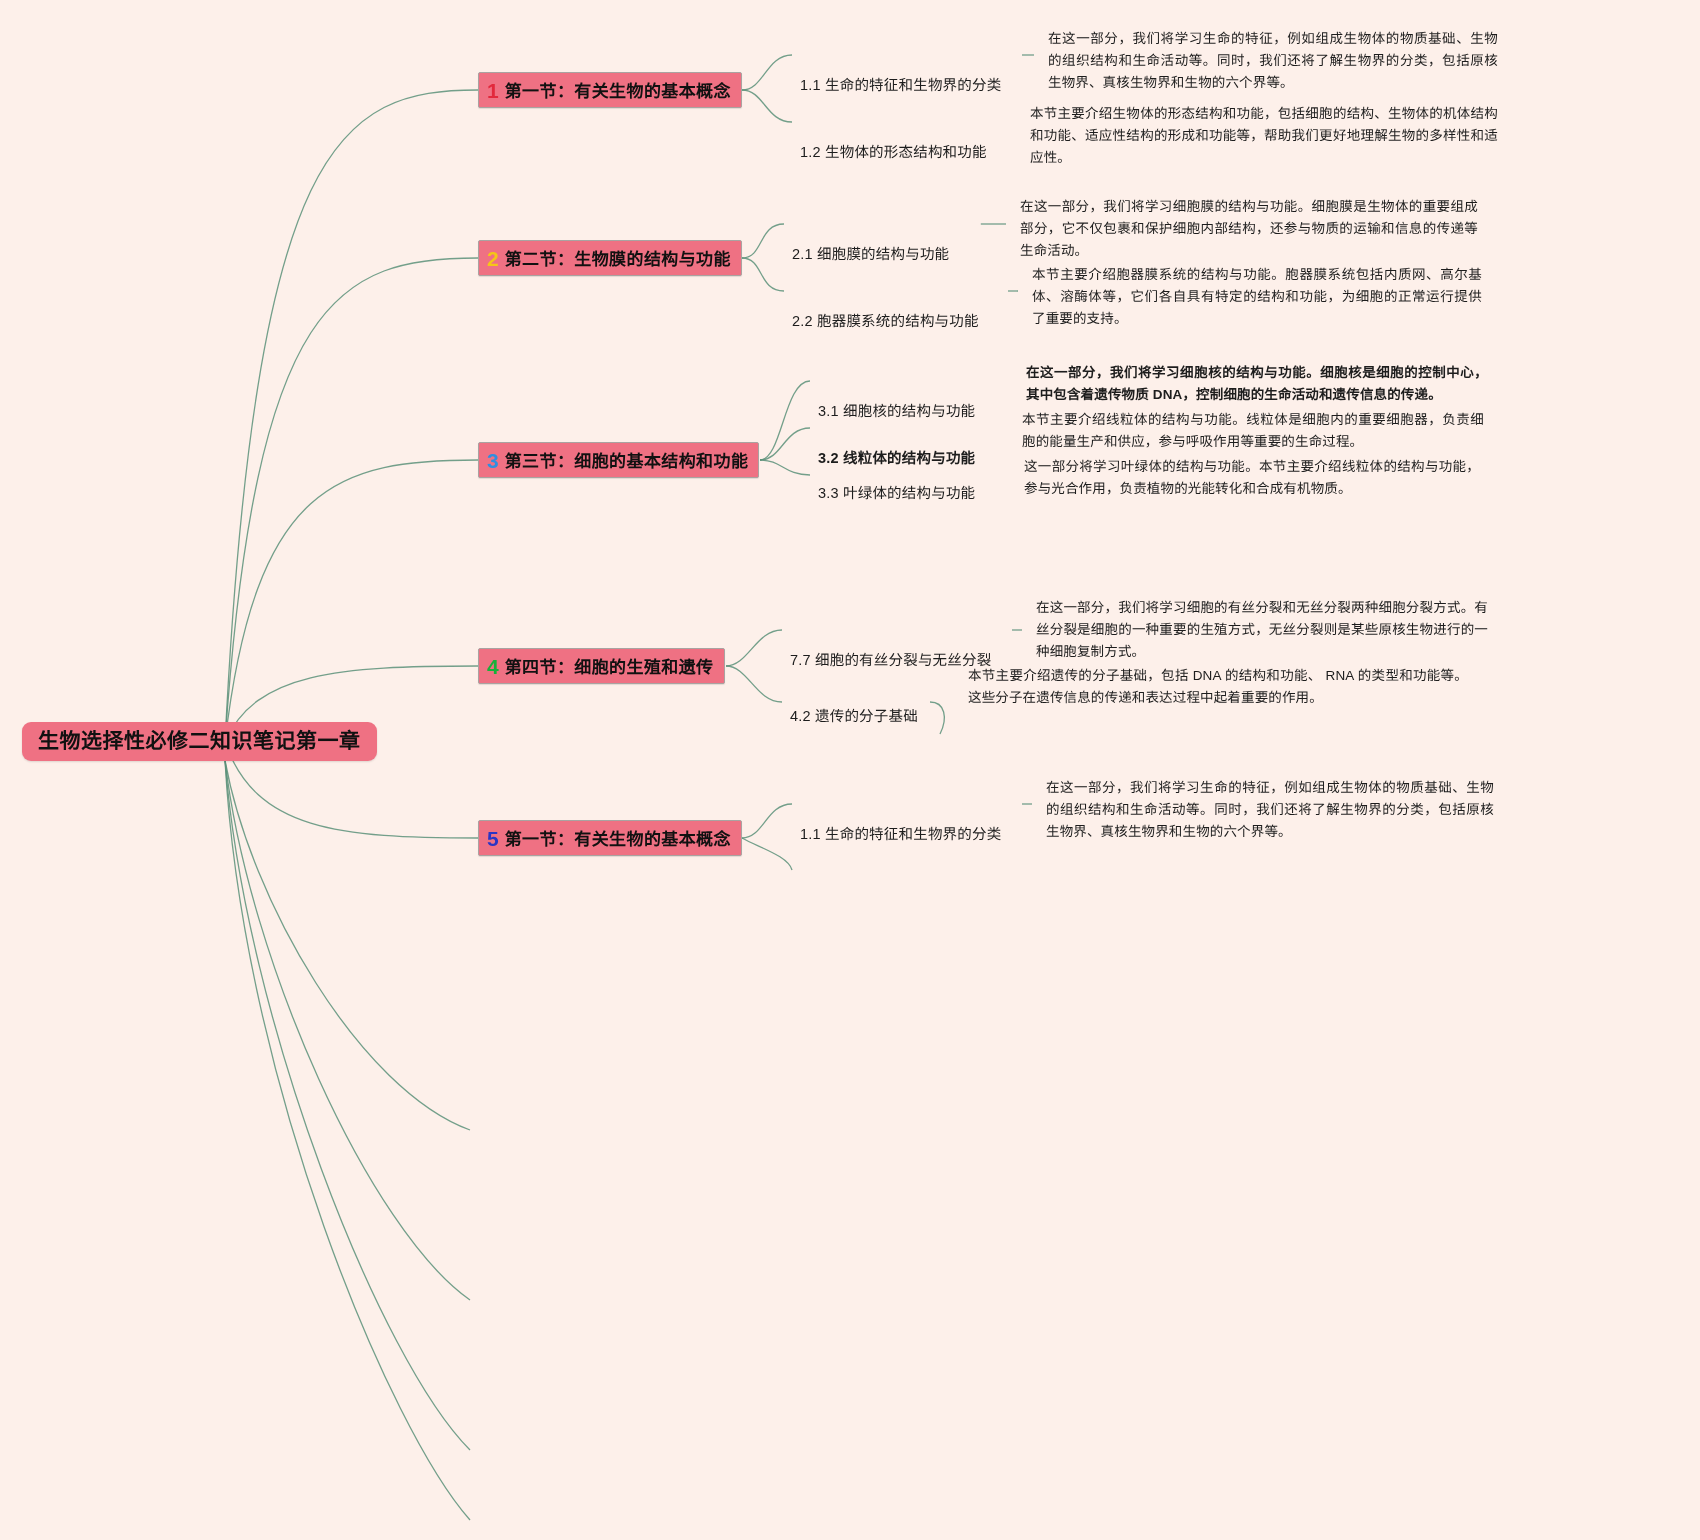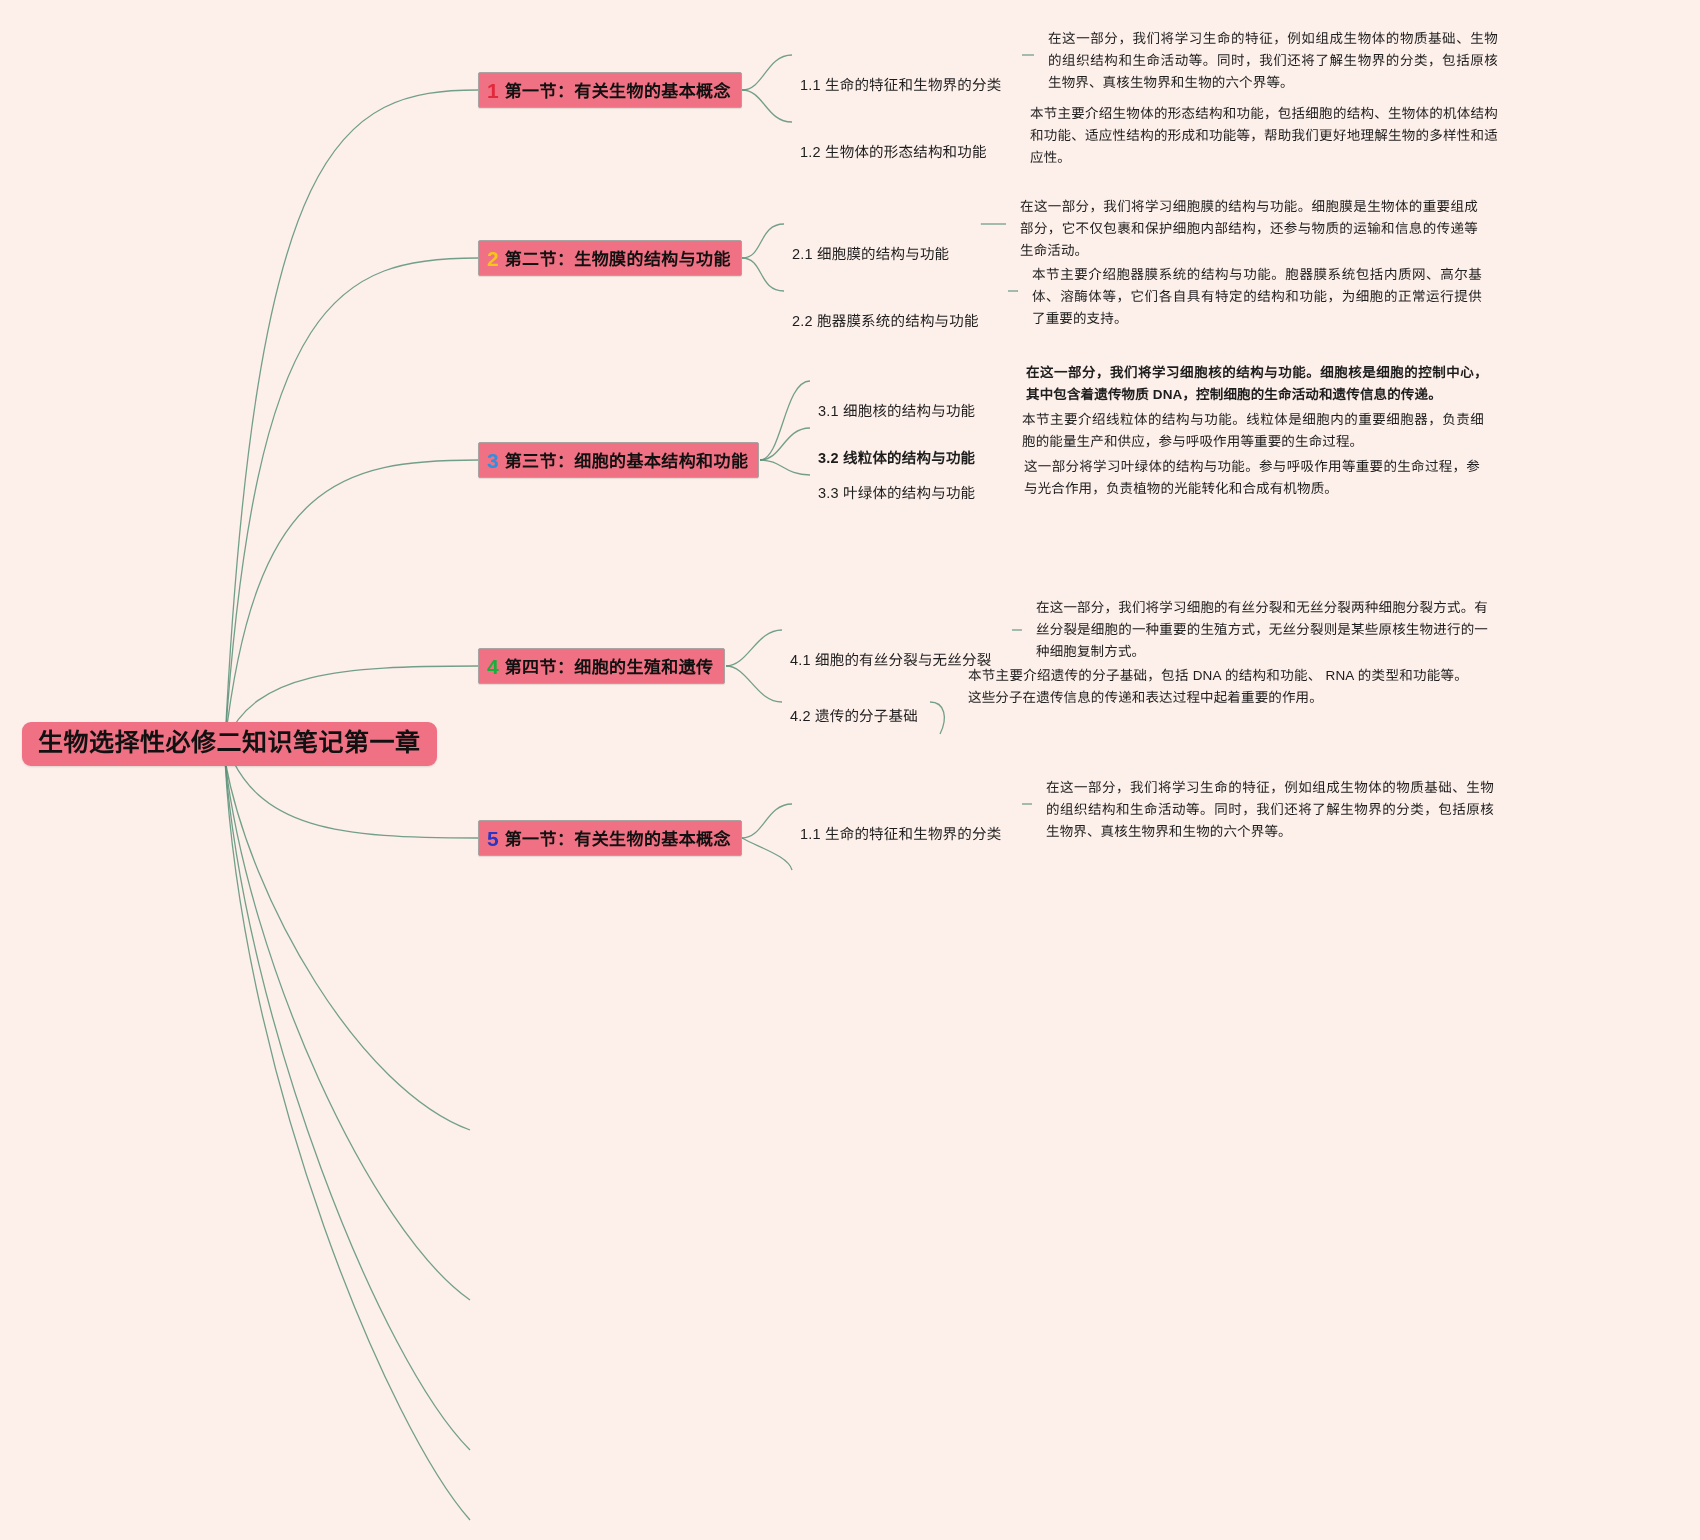--- a/index.html
+++ b/index.html
@@ -18,21 +18,21 @@
   
   .root-node{
     position:absolute;
     background:#ef7183;
     border-radius:9px;
     padding:7px 16px 9px 16px;
     box-shadow:0 1px 2px rgba(0,0,0,.12);
     white-space:nowrap;
   }
   .root-node .root-label{
-    font-size:25px;
+    font-size:21px;
     font-weight:700;
     color:#111;
     letter-spacing:.5px;
     line-height:1.1;
   }
 
   
   .sec-node{
     position:absolute;
     background:#ef7183;
@@ -145,26 +145,26 @@
       <div class="detail-node" style="left: 1032px; top: 264px; width: 450px;">本节主要介绍胞器膜系统的结构与功能。胞器膜系统包括内质网、高尔基体、溶酶体等，它们各自具有特定的结构和功能，为细胞的正常运行提供了重要的支持。</div>
       <div class="sec-node" style="left: 478px; top: 442px;">
         <span class="sec-num" style="color: rgb(47, 143, 224);">3</span>
         <span class="sec-title">第三节：细胞的基本结构和功能</span>
       </div>
       <div class="sub-node" style="left: 818px; top: 371px;">3.1 细胞核的结构与功能</div>
       <div class="detail-node" style="left: 1026px; top: 362px; width: 462px; font-weight: bold;">在这一部分，我们将学习细胞核的结构与功能。细胞核是细胞的控制中心，其中包含着遗传物质 DNA，控制细胞的生命活动和遗传信息的传递。</div>
       <div class="sub-node" style="left: 818px; top: 418px; font-weight: bold;">3.2 线粒体的结构与功能</div>
       <div class="detail-node" style="left: 1022px; top: 409px; width: 462px;">本节主要介绍线粒体的结构与功能。线粒体是细胞内的重要细胞器，负责细胞的能量生产和供应，参与呼吸作用等重要的生命过程。</div>
       <div class="sub-node" style="left: 818px; top: 453px;">3.3 叶绿体的结构与功能</div>
-      <div class="detail-node" style="left: 1024px; top: 456px; width: 456px;">这一部分将学习叶绿体的结构与功能。参与呼吸作用等重要的生命过程，参与光合作用，负责植物的光能转化和合成有机物质。</div>
+      <div class="detail-node" style="left: 1024px; top: 456px; width: 456px;">这一部分将学习叶绿体的结构与功能。本节主要介绍线粒体的结构与功能，参与光合作用，负责植物的光能转化和合成有机物质。</div>
       <div class="sec-node" style="left: 478px; top: 648px;">
         <span class="sec-num" style="color: rgb(24, 176, 58);">4</span>
         <span class="sec-title">第四节：细胞的生殖和遗传</span>
       </div>
-      <div class="sub-node" style="left: 790px; top: 620px;">4.1 细胞的有丝分裂与无丝分裂</div>
+      <div class="sub-node" style="left: 790px; top: 620px;">7.7 细胞的有丝分裂与无丝分裂</div>
       <div class="detail-node" style="left: 1036px; top: 597px; width: 452px;">在这一部分，我们将学习细胞的有丝分裂和无丝分裂两种细胞分裂方式。有丝分裂是细胞的一种重要的生殖方式，无丝分裂则是某些原核生物进行的一种细胞复制方式。</div>
       <div class="sub-node" style="left: 790px; top: 676px;">4.2 遗传的分子基础</div>
       <div class="detail-node" style="left: 968px; top: 665px; width: 500px;">本节主要介绍遗传的分子基础，包括 DNA 的结构和功能、 RNA 的类型和功能等。这些分子在遗传信息的传递和表达过程中起着重要的作用。</div>
       <div class="sec-node" style="left: 478px; top: 820px;">
         <span class="sec-num" style="color: rgb(43, 53, 196);">5</span>
         <span class="sec-title">第一节：有关生物的基本概念</span>
       </div>
       <div class="sub-node" style="left: 800px; top: 794px;">1.1 生命的特征和生物界的分类</div>
       <div class="detail-node" style="left: 1046px; top: 777px; width: 448px;">在这一部分，我们将学习生命的特征，例如组成生物体的物质基础、生物的组织结构和生命活动等。同时，我们还将了解生物界的分类，包括原核生物界、真核生物界和生物的六个界等。</div>
     </div>

